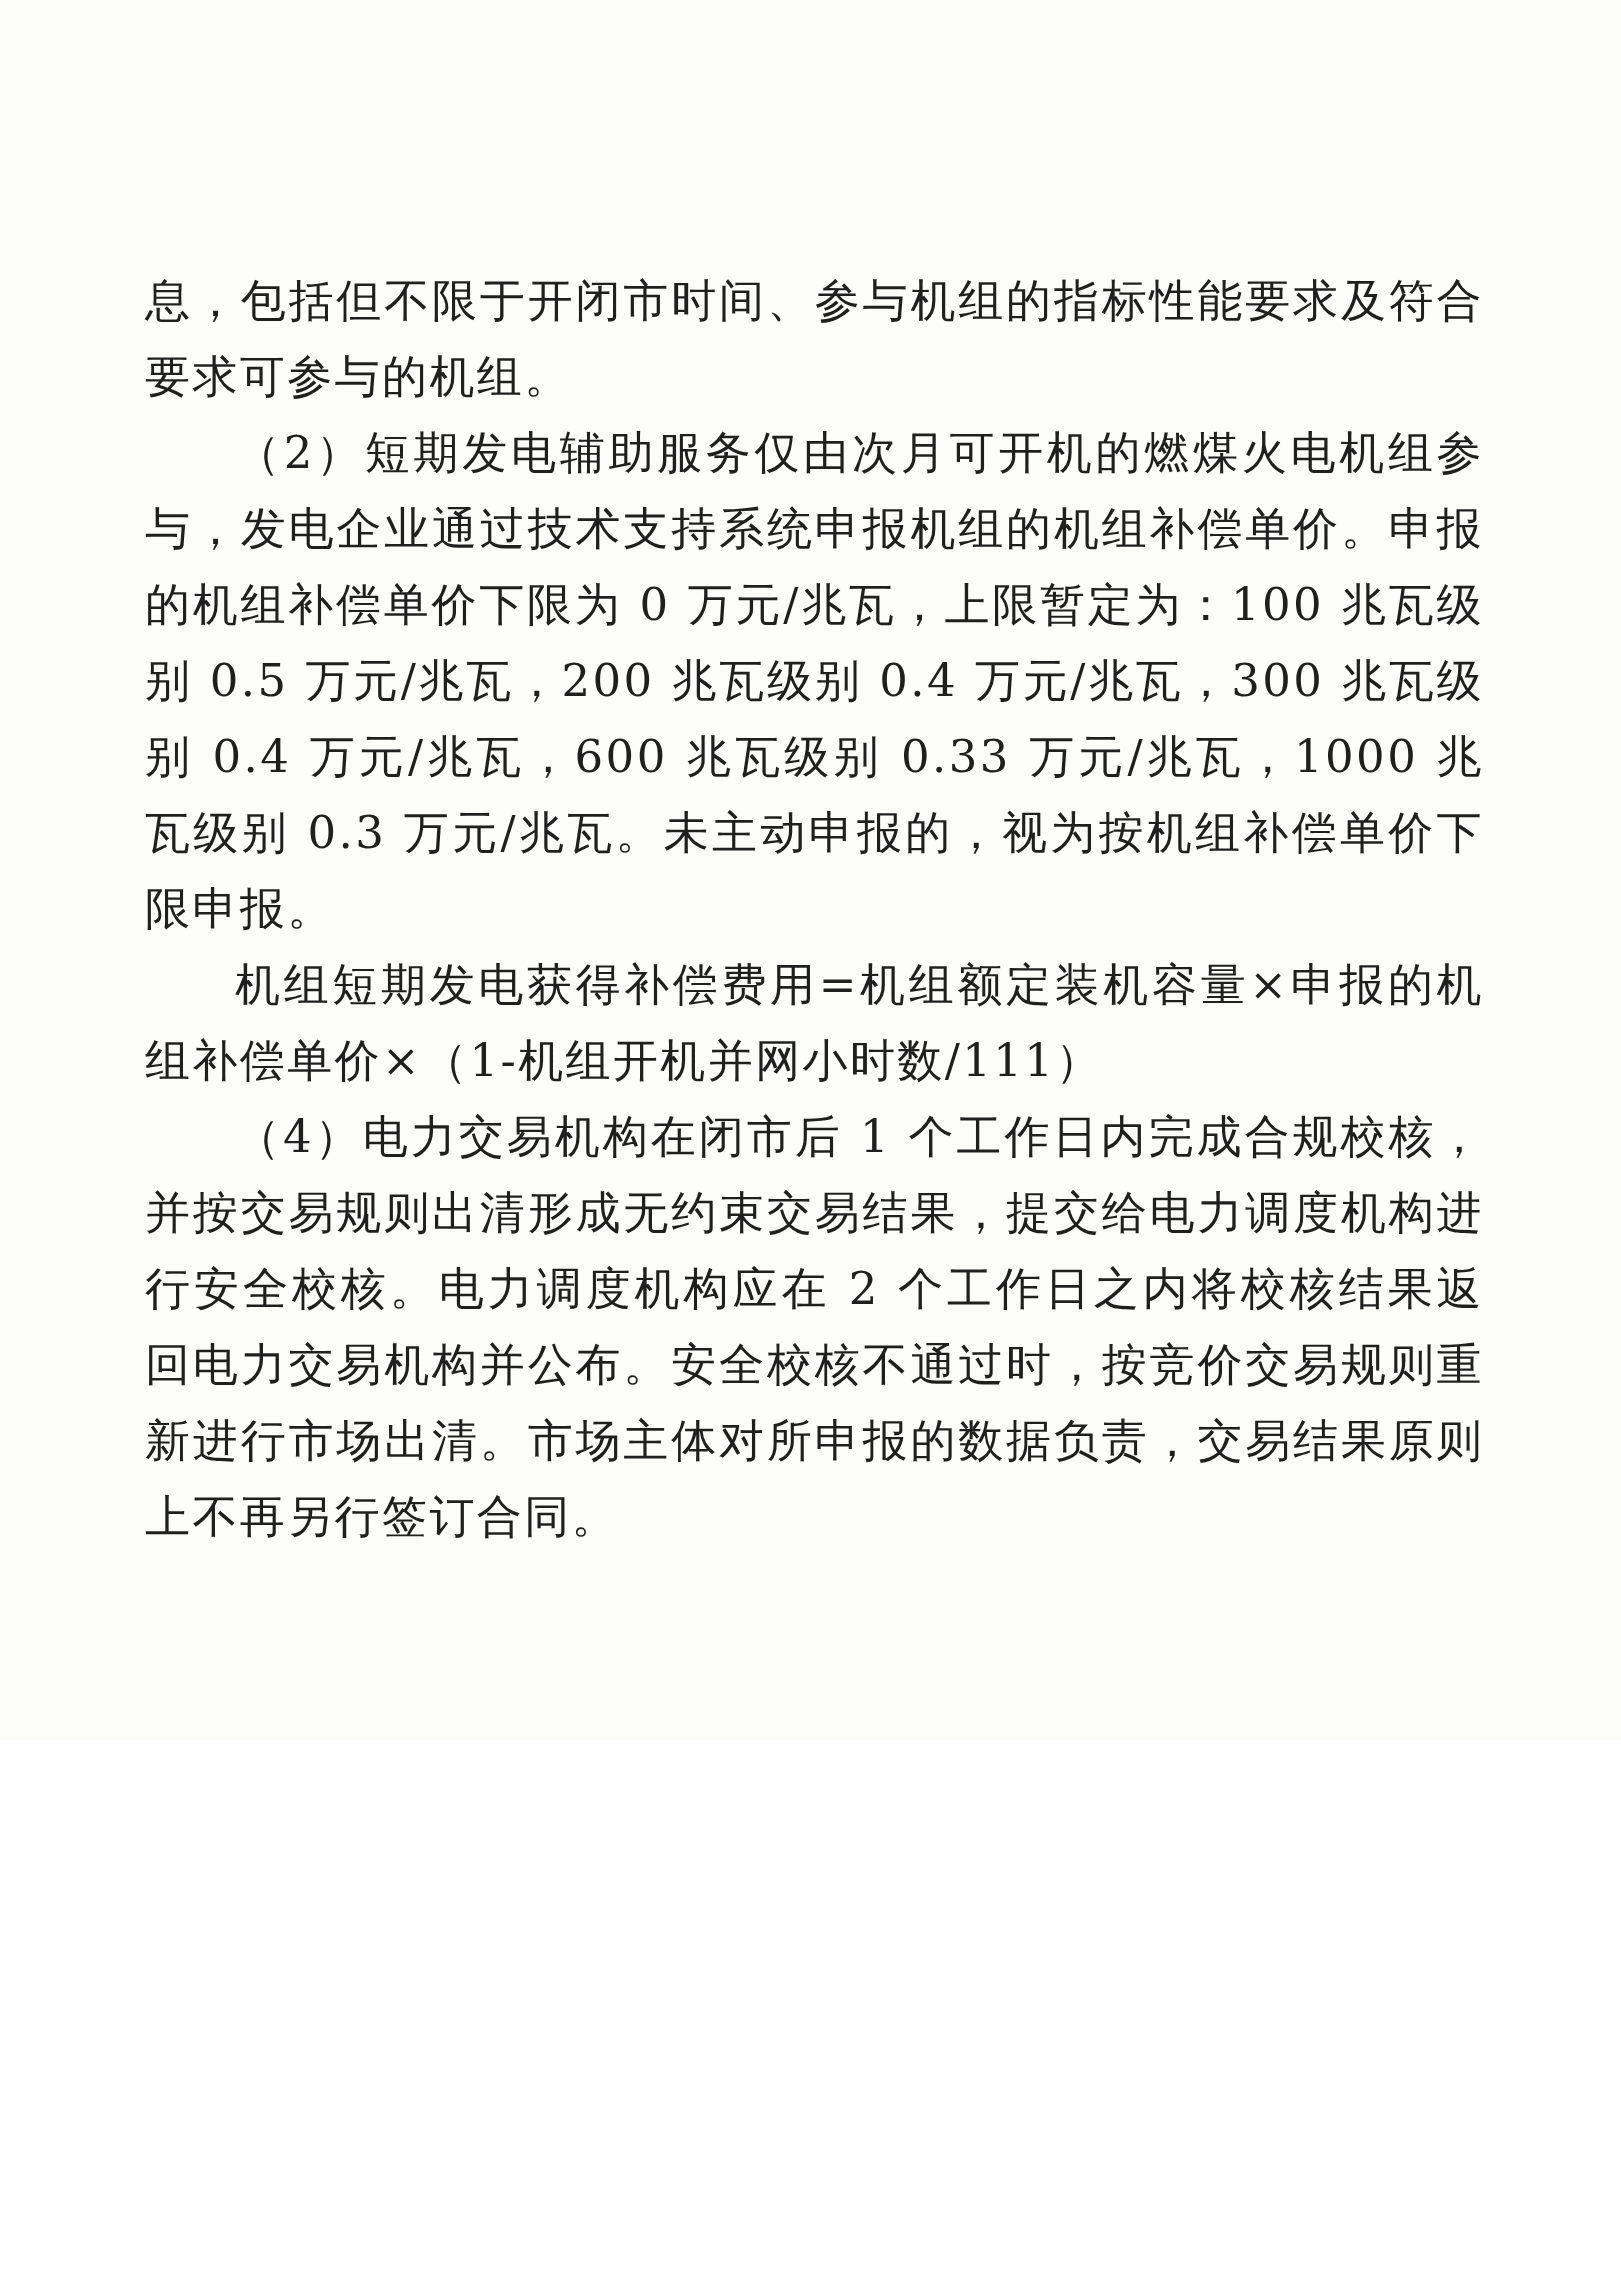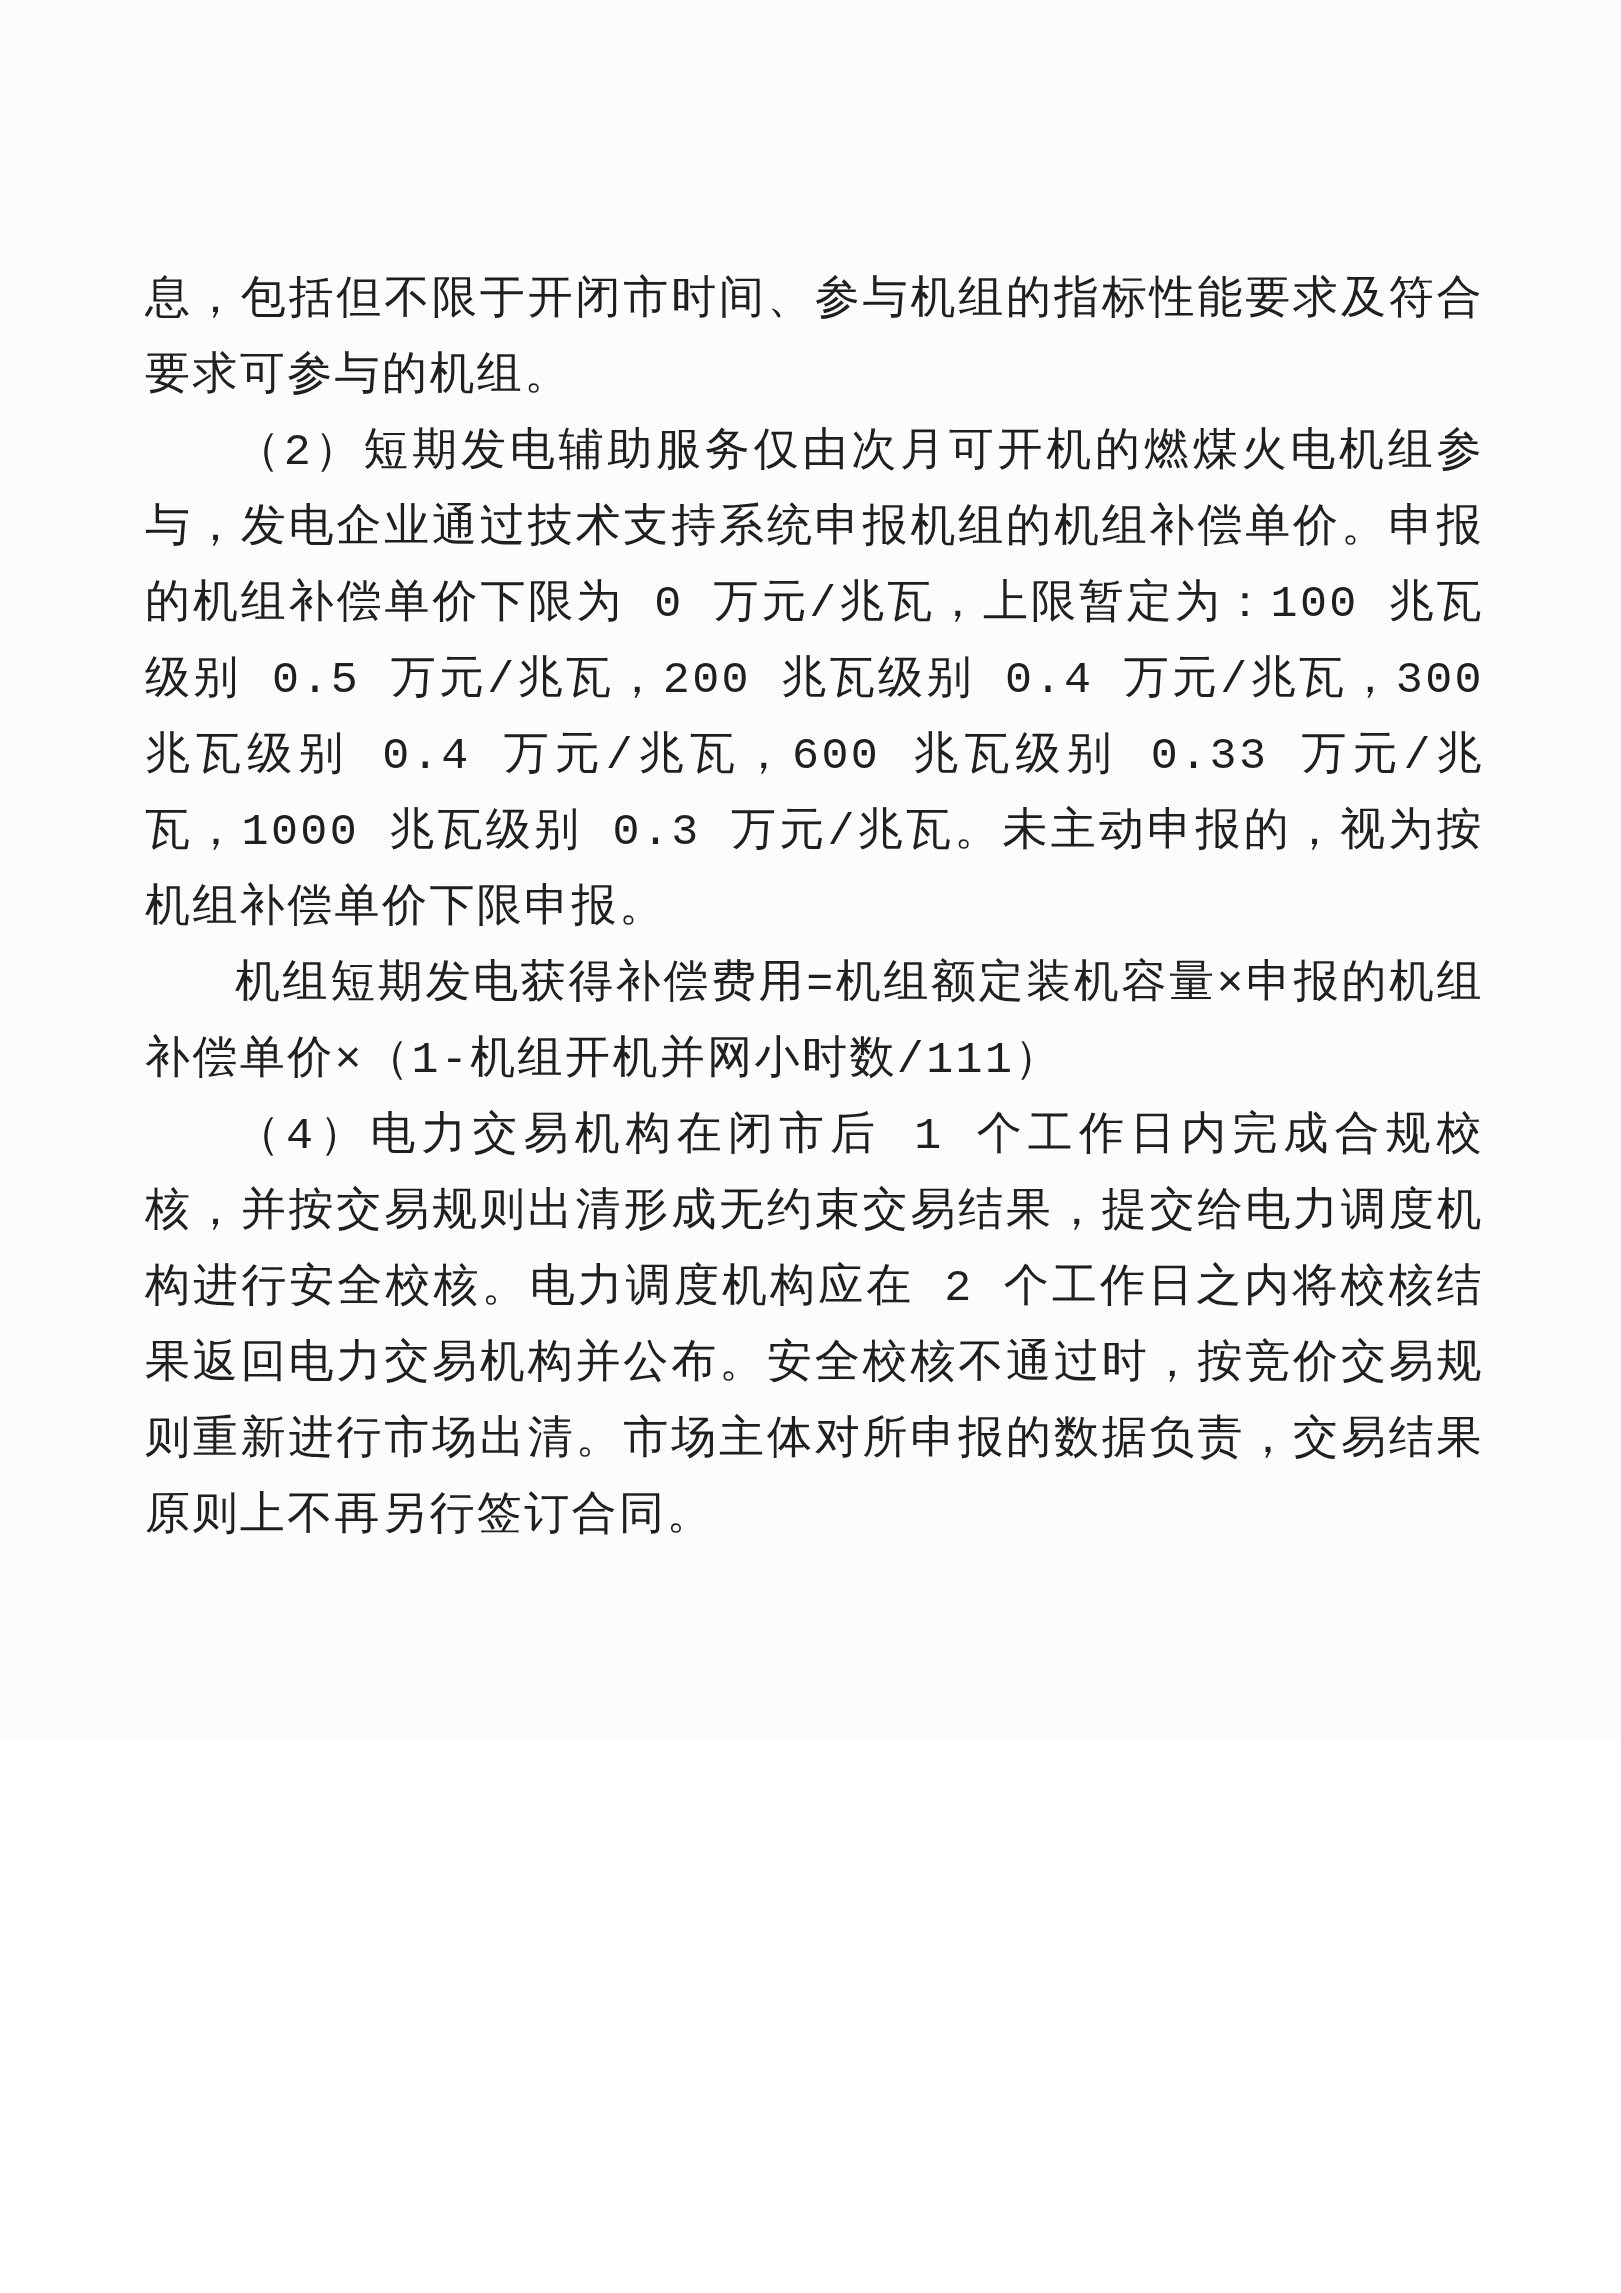--- a/index.html
+++ b/index.html
@@ -12,21 +12,20 @@
     background: #ffffff;
     font-family: "DejaVu Serif", "Liberation Serif", serif;
   }
   .page {
     position: relative;
     width: 1621px;
     height: 1740px;
     background: #fcfcfb;
     overflow: hidden;
     box-sizing: border-box;
-    font-family: Liberation Mono, monospace;
   }
   .content {
     position: absolute;
     left: 145px;
     top: 263px;
     width: 1339px;
     color: #1f1f1f;
     font-size: 45px;
     line-height: 76px;
     text-align: justify;

